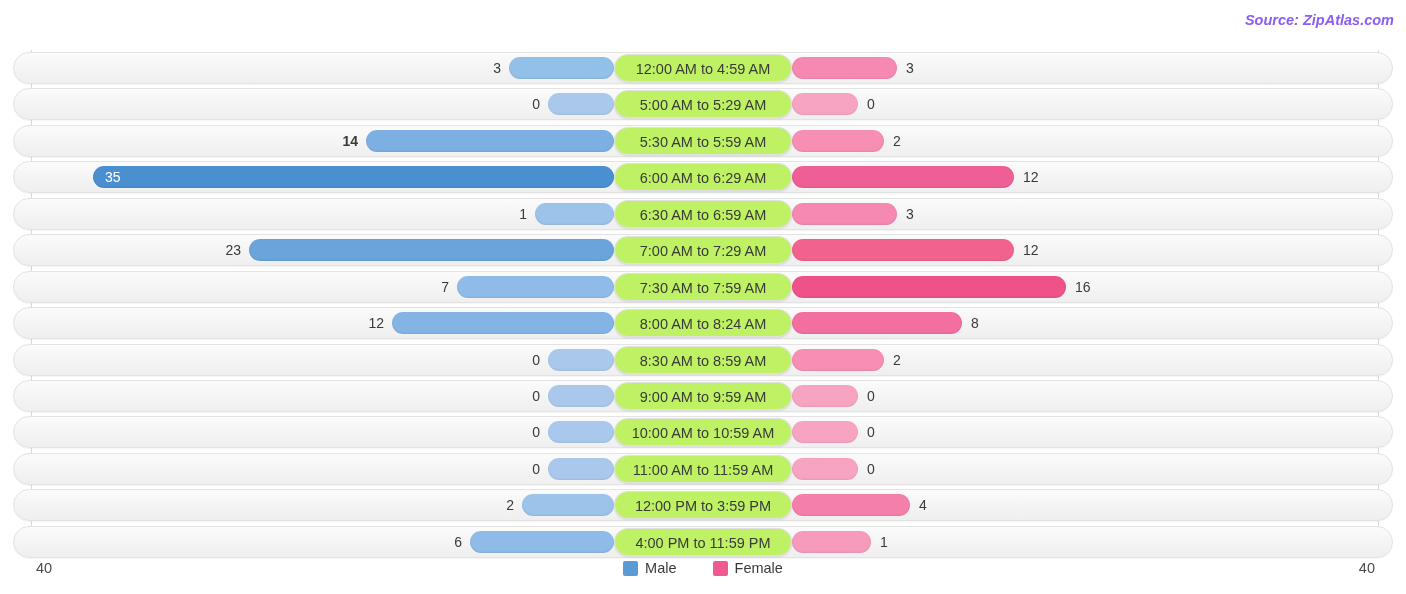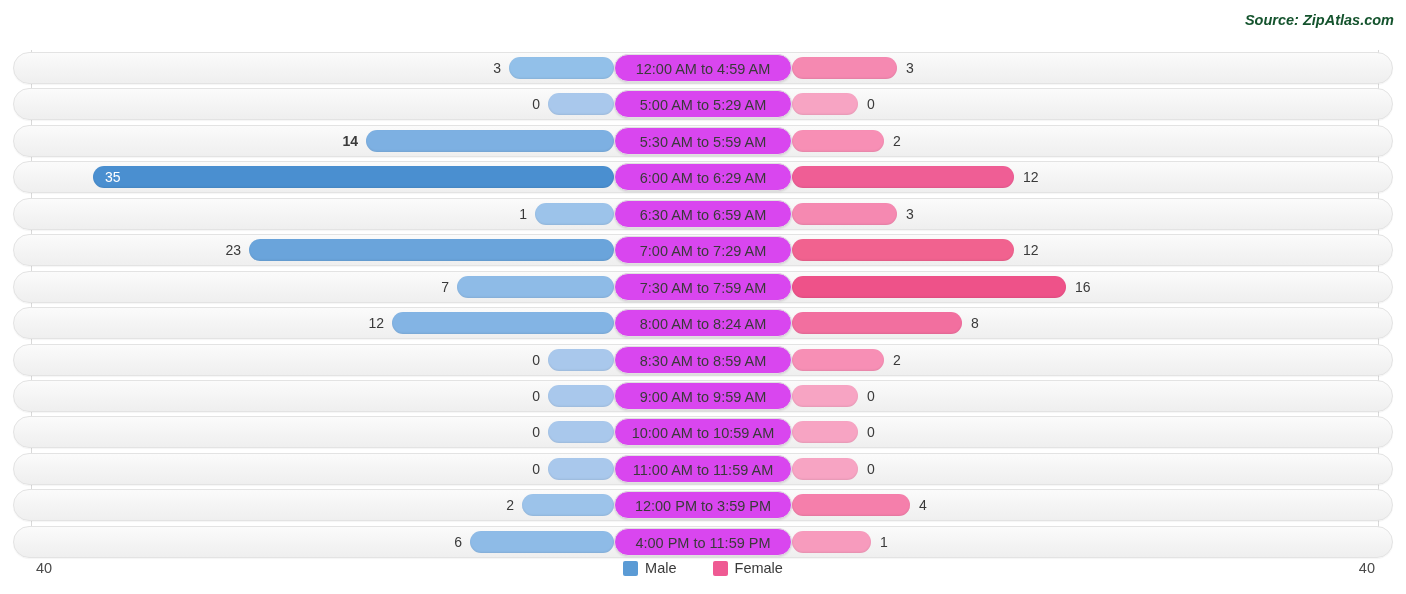--- a/index.html
+++ b/index.html
@@ -38,21 +38,21 @@
     font-weight: 400;
     white-space: nowrap;
   }
   .source-note {
     position: absolute;
     right: 12px;
     top: 12px;
     font-size: 14.5px;
     font-style: italic;
     font-weight: bold;
-    color: #14532d;
+    color: #8b5cf6;
     white-space: nowrap;
   }
 
   
   .plot {
     position: absolute;
     left: 0;
     top: 50px;
     width: 1406px;
     height: 505px;
@@ -105,21 +105,21 @@
   .bar.female {
     box-shadow: inset 0 -1px 2px rgba(0,0,0,0.08);
   }
 
   
   .center-label {
     position: absolute;
     top: 4px;
     height: 28px;
     line-height: 28px;
-    background: #d946ef;
+    background: #bef264;
     border: 1px solid #e0e0e0;
     border-radius: 14px;
     font-size: 14.5px;
     color: #3a3a3a;
     text-align: center;
     white-space: nowrap;
     box-sizing: border-box;
     box-shadow: 0 1px 2px rgba(0,0,0,0.10);
     z-index: 4;
   }

